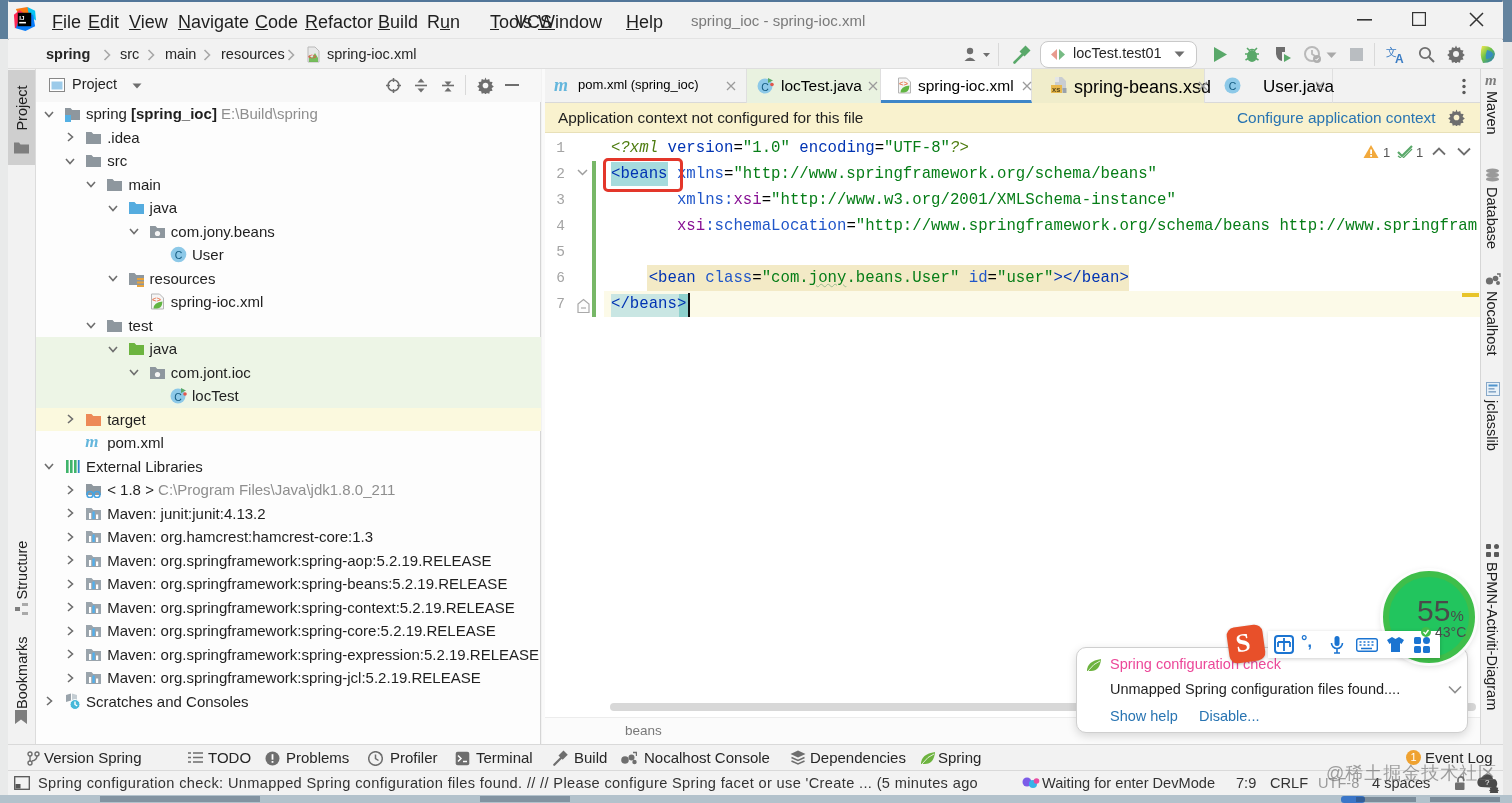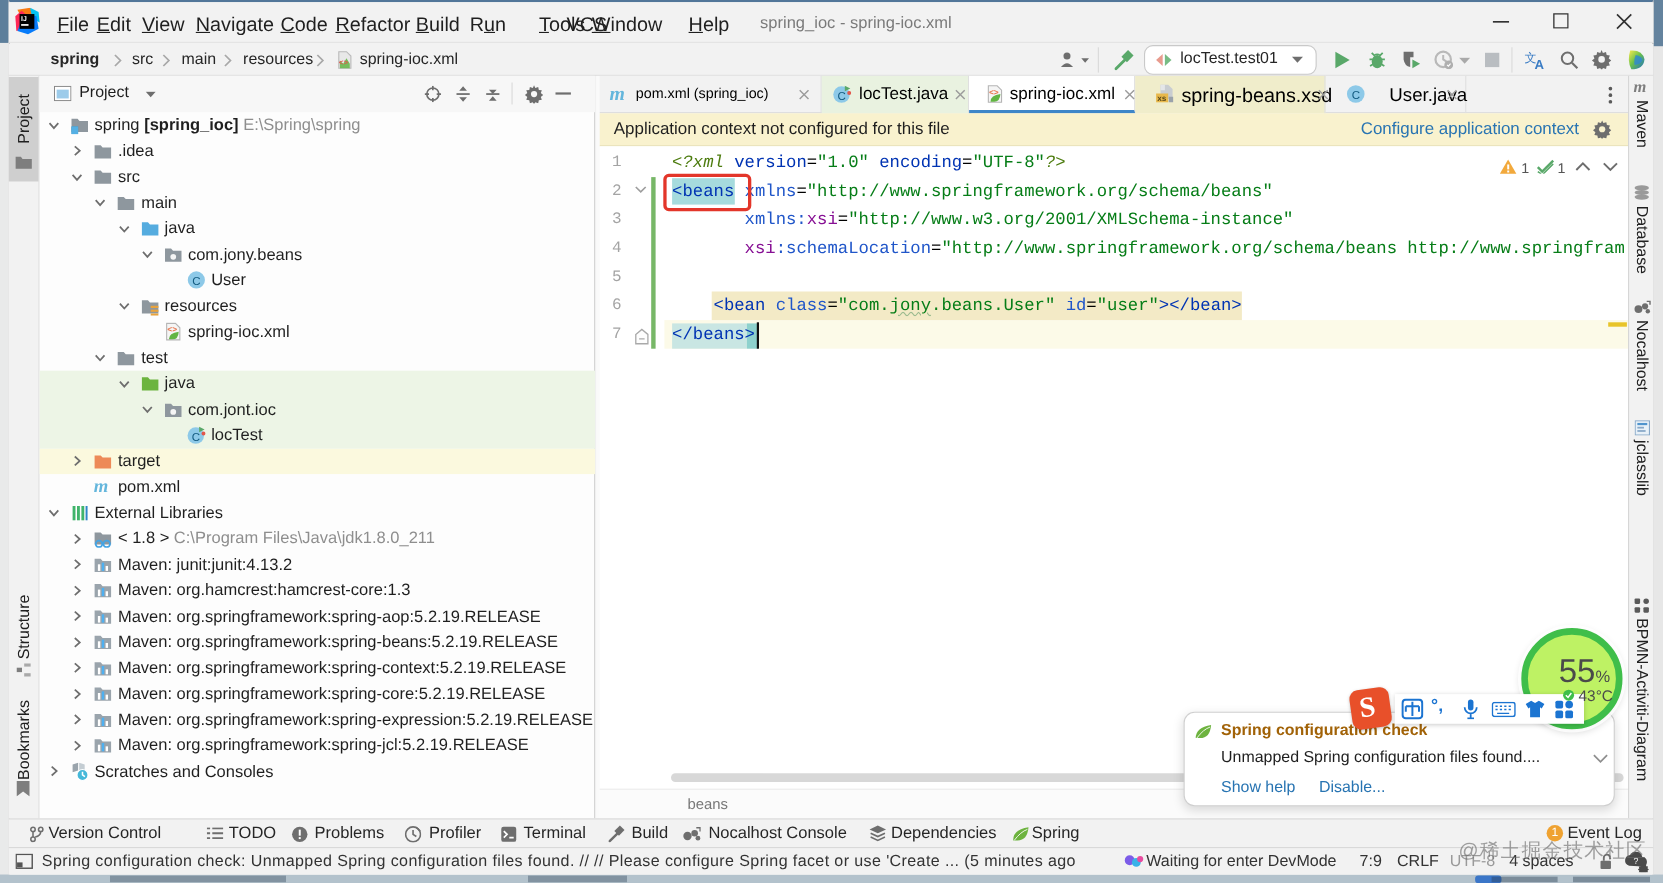--- a/index.html
+++ b/index.html
@@ -234,21 +234,21 @@
   <div class="abs" style="left:0;top:305.5px;width:505px;height:23.5px;background:#FBF9DE"></div>
   <div class="trow" style="top:0">
         <svg class="chev" style="margin-left:6px" viewBox="0 0 14 14">
           <path d="M3 5 L7 9.5 L11 5" stroke="#6E6E6E" stroke-width="1.6" fill="none"></path>
         </svg>
         <svg class="ticon" viewBox="0 0 17 17">
           <path d="M1 3 h5.5 l1.8 2 H16 v10 H1 z" fill="#8E979E"></path>
           <rect x="1" y="10" width="6" height="7" fill="#3592C4"></rect>
           <rect x="1" y="10" width="6" height="7" fill="#54B0E4"></rect>
         </svg>
-        <span class="ttext">spring <b>[spring_ioc]</b> <span class="gray">E:\Spring\spring</span></span>
+        <span class="ttext">spring <b>[spring_ioc]</b> <span class="gray">E:\Build\spring</span></span>
       </div>
   <div class="trow" style="top:23.5px">
         <svg class="chev" style="margin-left:27.2px" viewBox="0 0 14 14">
           <path d="M5 3 L9.5 7 L5 11" stroke="#6E6E6E" stroke-width="1.6" fill="none"></path>
         </svg>
         <svg class="ticon" viewBox="0 0 17 17">
           <path d="M1 3 h5.5 l1.8 2 H16 v10 H1 z" fill="#8E979E"></path>
         </svg>
         <span class="ttext">.idea</span>
       </div>
@@ -654,21 +654,21 @@
       <circle cx="12" cy="12" r="3" fill="#59A869"></circle>
     </svg>
 </div>
 <div id="btoolbar">
   <svg class="abs" style="left:19px;top:6px" width="13" height="15" viewBox="0 0 13 15">
       <circle cx="3" cy="3" r="2" fill="none" stroke="#6E6E6E" stroke-width="1.4"></circle>
       <circle cx="10" cy="3" r="2" fill="none" stroke="#6E6E6E" stroke-width="1.4"></circle>
       <circle cx="3" cy="12" r="2" fill="none" stroke="#6E6E6E" stroke-width="1.4"></circle>
       <path d="M3 5 v5 M10 5 q0 4 -5 5" stroke="#6E6E6E" stroke-width="1.4" fill="none"></path>
     </svg>
-  <span class="sitem" style="left:36px">Version Control</span>
+  <span class="sitem" style="left:36px">Version Spring</span>
   <svg class="abs" style="left:180px;top:7px" width="15" height="12" viewBox="0 0 15 12">
       <path d="M0 1 h3 M0 5.5 h3 M0 10 h3 M5 1 h10 M5 5.5 h10 M5 10 h10" stroke="#6E6E6E" stroke-width="1.6"></path>
     </svg>
   <span class="sitem" style="left:200px">TODO</span>
   <svg class="abs" style="left:257px;top:6px" width="15" height="15" viewBox="0 0 15 15">
       <circle cx="7.5" cy="7.5" r="7" fill="#6E6E6E"></circle>
       <rect x="6.6" y="3.2" width="1.8" height="5.5" fill="#fff"></rect>
       <rect x="6.6" y="10" width="1.8" height="1.8" fill="#fff"></rect>
     </svg>
   <span class="sitem" style="left:278px">Problems</span>
@@ -733,21 +733,21 @@
       <path d="M5 13 a5 5 0 0 1 1 -9.8 A6 6 0 0 1 17 5 a4.5 4.5 0 0 1 1 8.8 z" fill="#4A4A4A"></path>
       <text x="9" y="11" font-size="8" fill="#fff" font-family="Liberation Sans">?</text>
       <path fill="#4A4A4A" d="M18 11 l0.7 1.5 1.6 -0.5 0.3 1.6 1.7 0.2 -0.6 1.6 1.3 1.1 -1.3 1.1 0.6 1.6 -1.7 0.2 -0.3 1.6 -1.6 -0.5 -0.7 1.5 -0.7 -1.5 -1.6 0.5 -0.3 -1.6 -1.7 -0.2 0.6 -1.6 -1.3 -1.1 1.3 -1.1 -0.6 -1.6 1.7 -0.2 0.3 -1.6 1.6 0.5 z"></path>
     </svg>
 </div>
 <div id="balloon" style="position:absolute;left:1076px;top:647px;width:392px;height:86px;background:#fff;border:1px solid #CFCFCF;border-radius:10px;box-shadow:0 3px 10px rgba(0,0,0,0.15)">
   <svg class="abs" style="left:9px;top:10px" width="16" height="15" viewBox="0 0 16 15">
       <path d="M1 13 Q1 3 15 1 Q14 13 5 13 Q3 13 1 13 z" fill="#6DB33F"></path>
       <path d="M2 13 Q8 5 14 3" stroke="#fff" stroke-width="0.8" fill="none"></path>
     </svg>
-  <span class="abs" style="left:33px;top:8px;font-size:14.5px;font-weight:bold;color:#a16207">Spring configuration check</span>
+  <span class="abs" style="left:33px;top:8px;font-size:14.5px;font-weight:normal;color:#ec4899">Spring configuration check</span>
   <span class="abs" style="left:33px;top:33px;font-size:14.5px;color:#1f1f1f">Unmapped Spring configuration files found....</span>
   <svg class="abs" style="left:371px;top:37px" width="14" height="9">
       <path d="M1 1.5 L7 7.5 L13 1.5" stroke="#8E8E8E" stroke-width="1.6" fill="none"></path>
     </svg>
   <span class="abs" style="left:33px;top:60px;font-size:14.5px;color:#2874B2">Show help</span>
   <span class="abs" style="left:122px;top:60px;font-size:14.5px;color:#2874B2">Disable...</span>
 </div>
 <div id="ime" style="z-index:5;position:absolute;left:1268px;top:631px;width:172px;height:27px;background:#fff;box-shadow:0 1px 4px rgba(0,0,0,0.2)">
   <svg class="abs" style="left:6px;top:4px" width="20" height="19" viewBox="0 0 20 19">
       <rect x="1" y="1" width="18" height="17" rx="3" fill="none" stroke="#1B74D1" stroke-width="2"></rect>
@@ -768,21 +768,21 @@
   <svg class="abs" style="left:145px;top:5px" width="18" height="18" viewBox="0 0 18 18">
       <rect x="1" y="1" width="7" height="7" rx="1.5" fill="#1B74D1"></rect>
       <rect x="10" y="1" width="7" height="7" rx="3.5" fill="#1B74D1"></rect>
       <rect x="1" y="10" width="7" height="7" rx="1.5" fill="#1B74D1"></rect>
       <rect x="10" y="10" width="7" height="7" rx="1.5" fill="#1B74D1"></rect>
     </svg>
 </div>
 <div id="sogou" style="z-index:6;position:absolute;left:1228px;top:626px;width:36px;height:36px;background:#E8502A;border-radius:8px;transform:rotate(-8deg);box-shadow:0 1px 3px rgba(0,0,0,0.25)">
   <span class="abs" style="left:8px;top:2px;font-size:26px;font-weight:bold;color:#fff;font-family:'Liberation Serif',serif">S</span>
 </div>
-<div id="temp" style="z-index:4;position:absolute;left:1383px;top:571px;width:92px;height:92px;border-radius:50%;background:#bef264;border:6px solid #3FBE4A;box-shadow:0 0 0 3px rgba(255,255,255,0.8),0 2px 8px rgba(0,0,0,0.2)">
+<div id="temp" style="z-index:4;position:absolute;left:1383px;top:571px;width:92px;height:92px;border-radius:50%;background:#22c55e;border:6px solid #3FBE4A;box-shadow:0 0 0 3px rgba(255,255,255,0.8),0 2px 8px rgba(0,0,0,0.2)">
   <span class="abs" style="left:28px;top:17px;font-size:30px;color:#4a4a4a">55<span style="font-size:15px">%</span></span>
 </div>
 <div class="abs" style="z-index:9;left:1420px;top:623px">
     <svg class="abs" style="left:0;top:3px" width="12" height="12" viewBox="0 0 12 12">
       <circle cx="6" cy="6" r="5" fill="#3FBE4A"></circle>
       <path d="M3.5 6 l2 2 3 -4" stroke="#fff" stroke-width="1.3" fill="none"></path>
     </svg>
     <span class="abs" style="left:15px;top:1px;font-size:14px;color:#4a4a4a;white-space:nowrap">43°C</span>
   </div>
 <div id="watermark" style="position:absolute;left:1326px;top:761px;font-size:18px;letter-spacing:1px;color:rgba(105,105,105,0.62);white-space:nowrap">@稀土掘金技术社区</div>

